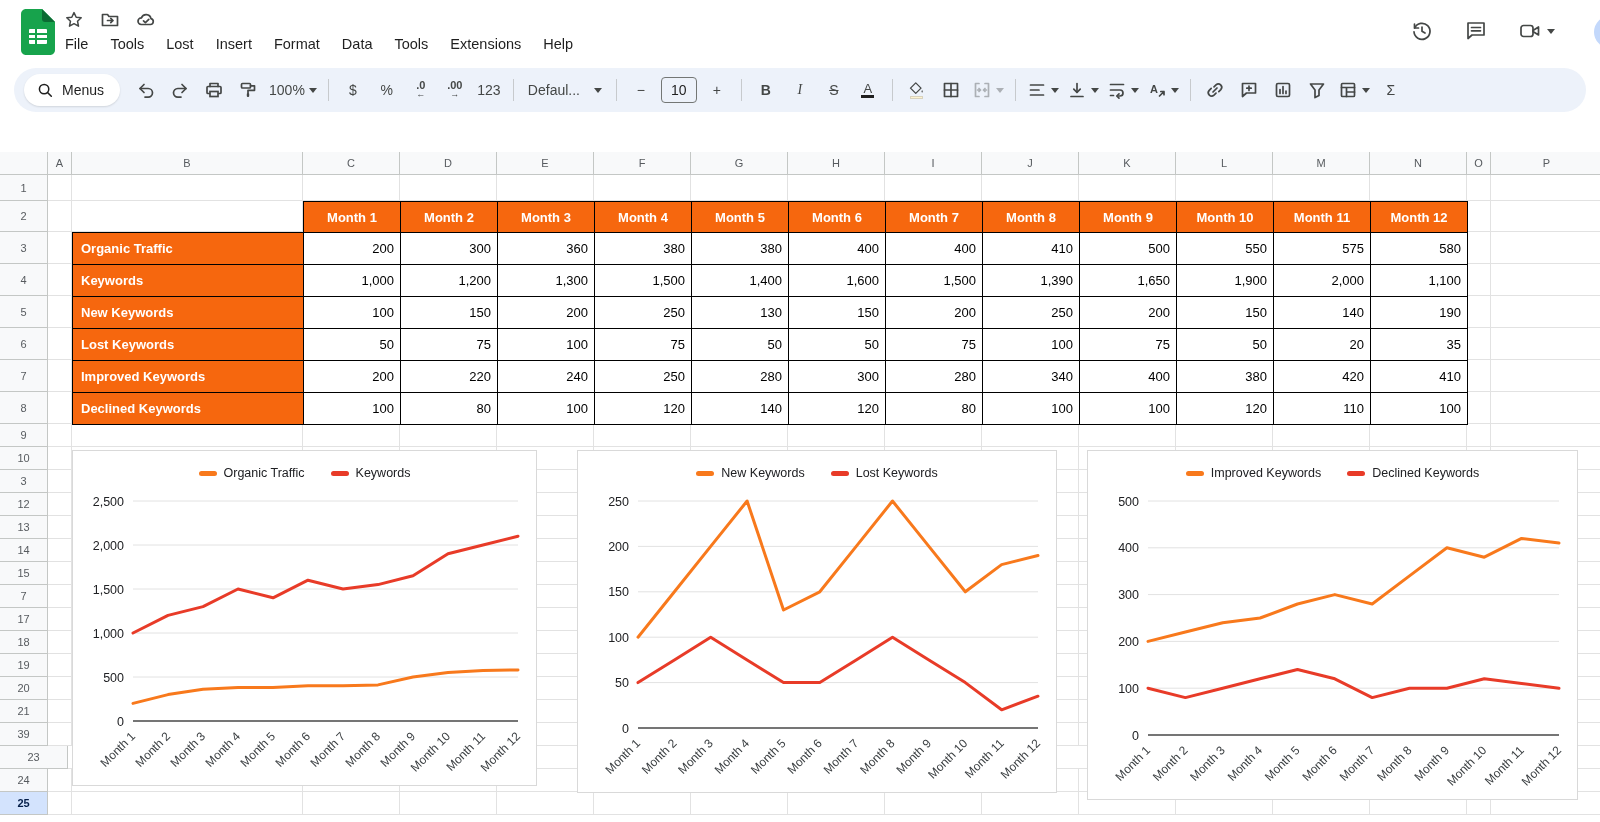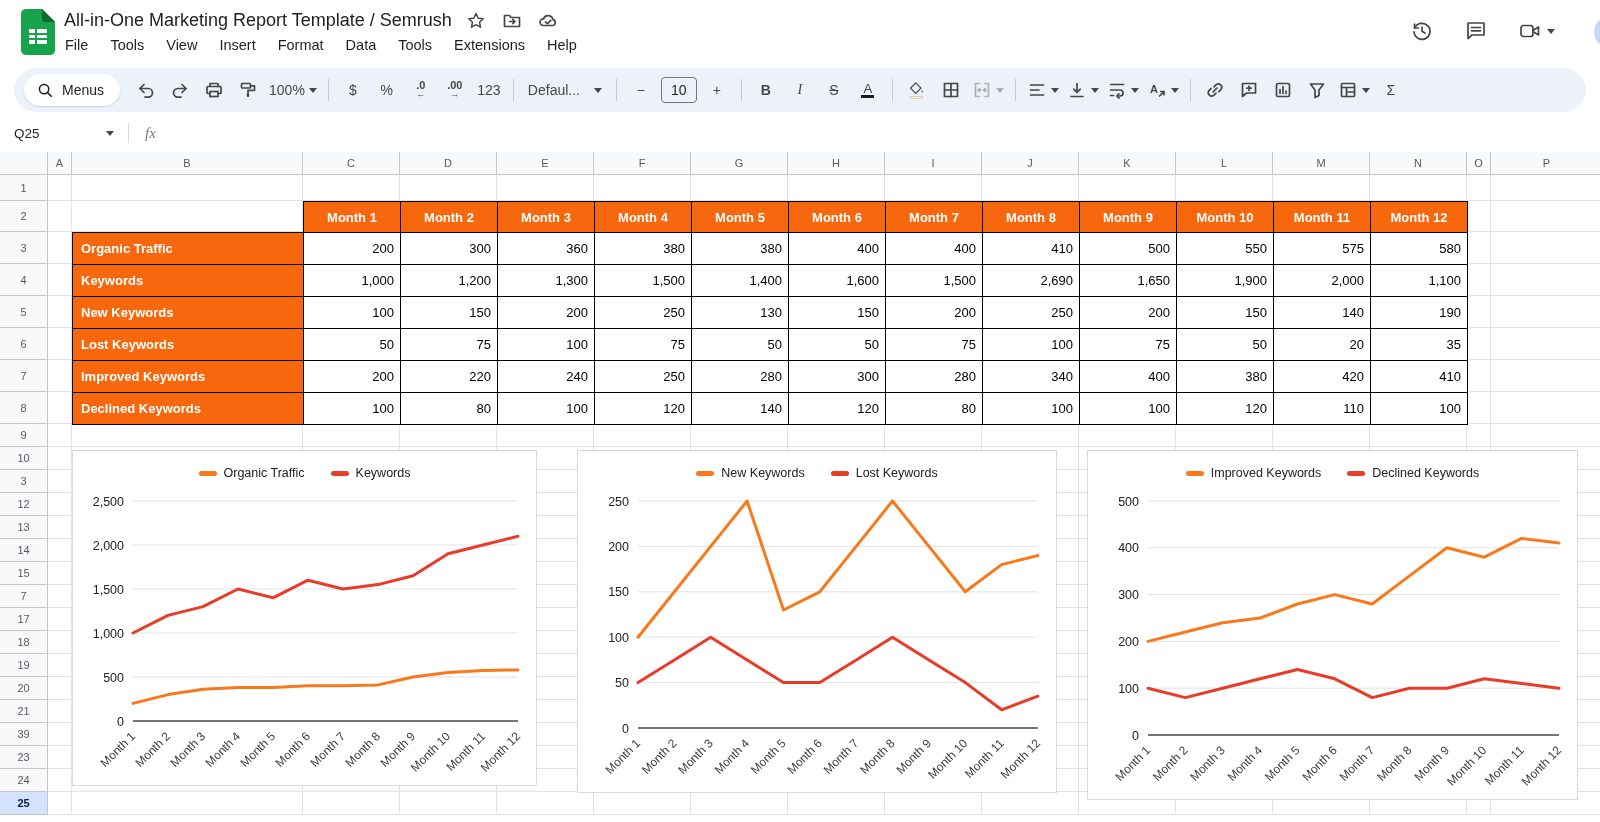--- a/index.html
+++ b/index.html
@@ -87,21 +87,20 @@
       <path d="M21 0 l13 13 h-10 c-1.7 0-3-1.3-3-3 Z" fill="#0b6b33"></path>
       <rect x="8" y="20" width="18" height="15" rx="1" fill="#fff"></rect>
       <g stroke="#17a34c" stroke-width="2">
           <line x1="8" y1="25" x2="26" y2="25"></line>
           <line x1="8" y1="30" x2="26" y2="30"></line>
           <line x1="15" y1="20" x2="15" y2="35"></line>
         </g>
     </svg>
     <div class="head-main">
       <div class="title-row">
-        <span class="doc-title">All-in-One Marketing Report Template / Semrush</span>
         <span class="title-ic" id="title-icons" style="width: auto; gap: 16px; display: inline-flex;">
             <span class="title-ic">
               <svg width="20" height="20" viewBox="0 0 20 20">
                 <path d="M10 2.6 l2.2 4.6 5 .6 -3.7 3.4 1 5 -4.5-2.5 -4.5 2.5 1-5 -3.7-3.4 5-.6 Z" fill="none" stroke="currentColor" stroke-width="1.5" stroke-linejoin="round"></path>
               </svg>
             </span>
             <span class="title-ic">
               <svg width="20" height="20" viewBox="0 0 20 20">
                 <path d="M2.5 4.5 h5 l1.5 2 h8.5 v9 h-15 Z" fill="none" stroke="currentColor" stroke-width="1.7" stroke-linecap="round" stroke-linejoin="round"></path>
                 <path d="M7.5 10.5 h5.5 M10.8 8.3 L13 10.5 L10.8 12.7" fill="none" stroke="currentColor" stroke-width="1.7" stroke-linecap="round" stroke-linejoin="round"></path>
@@ -111,21 +110,21 @@
               <svg width="20" height="20" viewBox="0 0 20 20">
                 <path d="M5.2 14.5 h9.3 a3 3 0 0 0 .5-5.9 A5 5 0 0 0 5.4 7.9 A3.3 3.3 0 0 0 5.2 14.5 Z" fill="none" stroke="currentColor" stroke-width="1.7" stroke-linecap="round" stroke-linejoin="round"></path>
                 <path d="M7.5 10.8 l1.9 1.9 3.4-3.4" fill="none" stroke="currentColor" stroke-width="1.7" stroke-linecap="round" stroke-linejoin="round"></path>
               </svg>
             </span>
           </span>
       </div>
       <div class="menu-row" id="menubar">
           <div class="menu-item">File</div>
           <div class="menu-item">Tools</div>
-          <div class="menu-item">View</div>
+          <div class="menu-item">Lost</div>
           <div class="menu-item">Insert</div>
           <div class="menu-item">Format</div>
           <div class="menu-item">Data</div>
           <div class="menu-item">Tools</div>
           <div class="menu-item">Extensions</div>
           <div class="menu-item">Help</div>
         </div>
     </div>
     <div class="top-right" id="top-right">
         <div class="tr-btn">
@@ -327,29 +326,20 @@
           <rect x="3.5" y="3.5" width="13" height="13" rx="1" fill="none" stroke="currentColor" stroke-width="1.7" stroke-linecap="round" stroke-linejoin="round"></rect>
           <path d="M3.5 7.5 H16.5 M8.5 7.5 V16.5 M8.5 12 H16.5" fill="none" stroke="currentColor" stroke-width="1.7" stroke-linecap="round" stroke-linejoin="round"></path>
         </svg>
         <span class="caret"></span>
       </div>
       <div class="tb-btn">
         <span>Σ</span>
       </div>
     </div>
 
-  <div class="fbar">
-    <div class="namebox">
-      <span>Q25</span>
-      <span class="caret"></span>
-    </div>
-    <div class="fbar-div"></div>
-    <span class="fx">fx</span>
-    <div class="fbar-input"></div>
-  </div>
 
   <div class="grid" id="grid">
       <div class="g-row">
         <div class="g-corner" style="width: 48px; height: 23px; flex: 0 0 auto;"></div>
         <div class="g-hcell" style="width: 24px; height: 23px; flex: 0 0 auto;">A</div>
         <div class="g-hcell" style="width: 231px; height: 23px; flex: 0 0 auto;">B</div>
         <div class="g-hcell" style="width: 97px; height: 23px; flex: 0 0 auto;">C</div>
         <div class="g-hcell" style="width: 97px; height: 23px; flex: 0 0 auto;">D</div>
         <div class="g-hcell" style="width: 97px; height: 23px; flex: 0 0 auto;">E</div>
         <div class="g-hcell" style="width: 97px; height: 23px; flex: 0 0 auto;">F</div>
@@ -776,21 +766,21 @@
         <div class="g-cell" style="width: 97px; height: 23px; flex: 0 0 auto;"></div>
         <div class="g-cell" style="width: 97px; height: 23px; flex: 0 0 auto;"></div>
         <div class="g-cell" style="width: 97px; height: 23px; flex: 0 0 auto;"></div>
         <div class="g-cell" style="width: 97px; height: 23px; flex: 0 0 auto;"></div>
         <div class="g-cell" style="width: 97px; height: 23px; flex: 0 0 auto;"></div>
         <div class="g-cell" style="width: 97px; height: 23px; flex: 0 0 auto;"></div>
         <div class="g-cell" style="width: 24px; height: 23px; flex: 0 0 auto;"></div>
         <div class="g-cell" style="width: 112px; height: 23px; flex: 0 0 auto;"></div>
       </div>
       <div class="g-row">
-        <div class="g-hcell" style="width: 48px; height: 23px; flex: 0 0 auto;">23</div>
+        <div class="g-hcell" style="width: 68px; height: 23px; flex: 0 0 auto;">23</div>
         <div class="g-cell" style="width: 24px; height: 23px; flex: 0 0 auto;"></div>
         <div class="g-cell" style="width: 231px; height: 23px; flex: 0 0 auto;"></div>
         <div class="g-cell" style="width: 97px; height: 23px; flex: 0 0 auto;"></div>
         <div class="g-cell" style="width: 97px; height: 23px; flex: 0 0 auto;"></div>
         <div class="g-cell" style="width: 97px; height: 23px; flex: 0 0 auto;"></div>
         <div class="g-cell" style="width: 97px; height: 23px; flex: 0 0 auto;"></div>
         <div class="g-cell" style="width: 97px; height: 23px; flex: 0 0 auto;"></div>
         <div class="g-cell" style="width: 97px; height: 23px; flex: 0 0 auto;"></div>
         <div class="g-cell" style="width: 97px; height: 23px; flex: 0 0 auto;"></div>
         <div class="g-cell" style="width: 97px; height: 23px; flex: 0 0 auto;"></div>
@@ -890,21 +880,21 @@
         </tr>
         <tr style="height:32px">
           <td class="lbl" style="background:#F6670E">Keywords</td>
           <td class="num">1,000</td>
           <td class="num">1,200</td>
           <td class="num">1,300</td>
           <td class="num">1,500</td>
           <td class="num">1,400</td>
           <td class="num">1,600</td>
           <td class="num">1,500</td>
-          <td class="num">2,690</td>
+          <td class="num">1,390</td>
           <td class="num">1,650</td>
           <td class="num">1,900</td>
           <td class="num">2,000</td>
           <td class="num">1,100</td>
         </tr>
         <tr style="height:32px">
           <td class="lbl" style="background:#F6670E">New Keywords</td>
           <td class="num">100</td>
           <td class="num">150</td>
           <td class="num">200</td>

